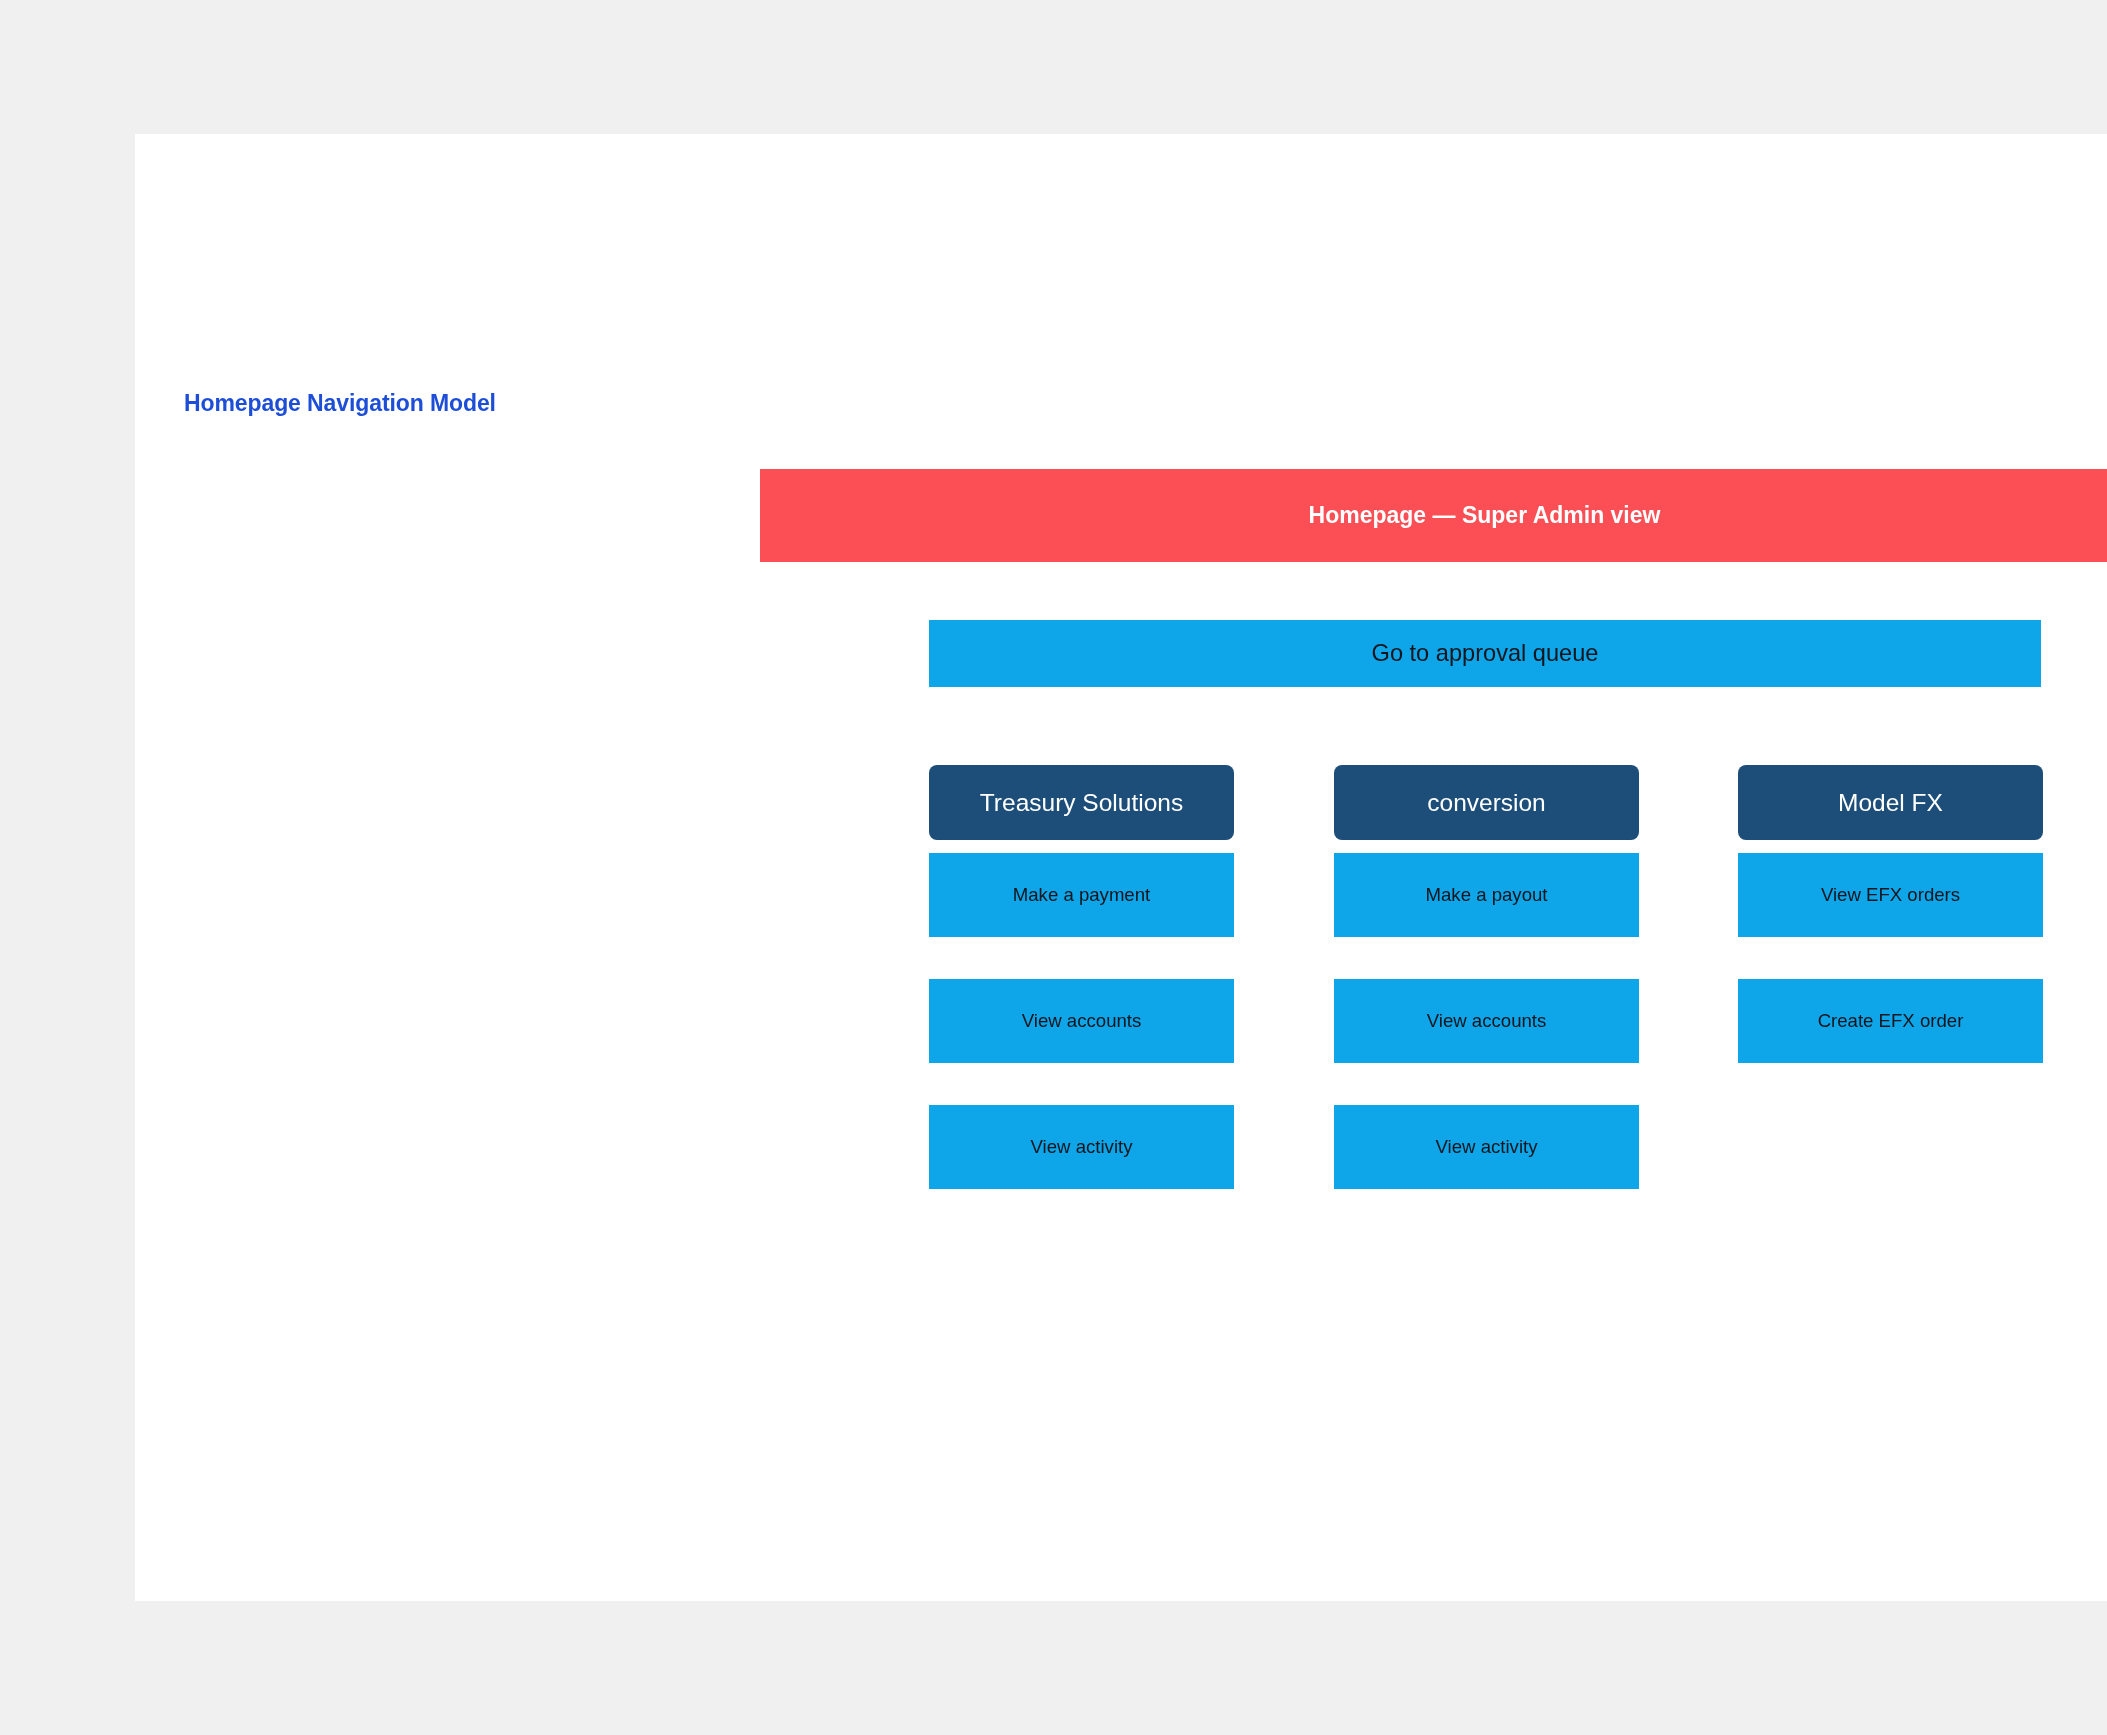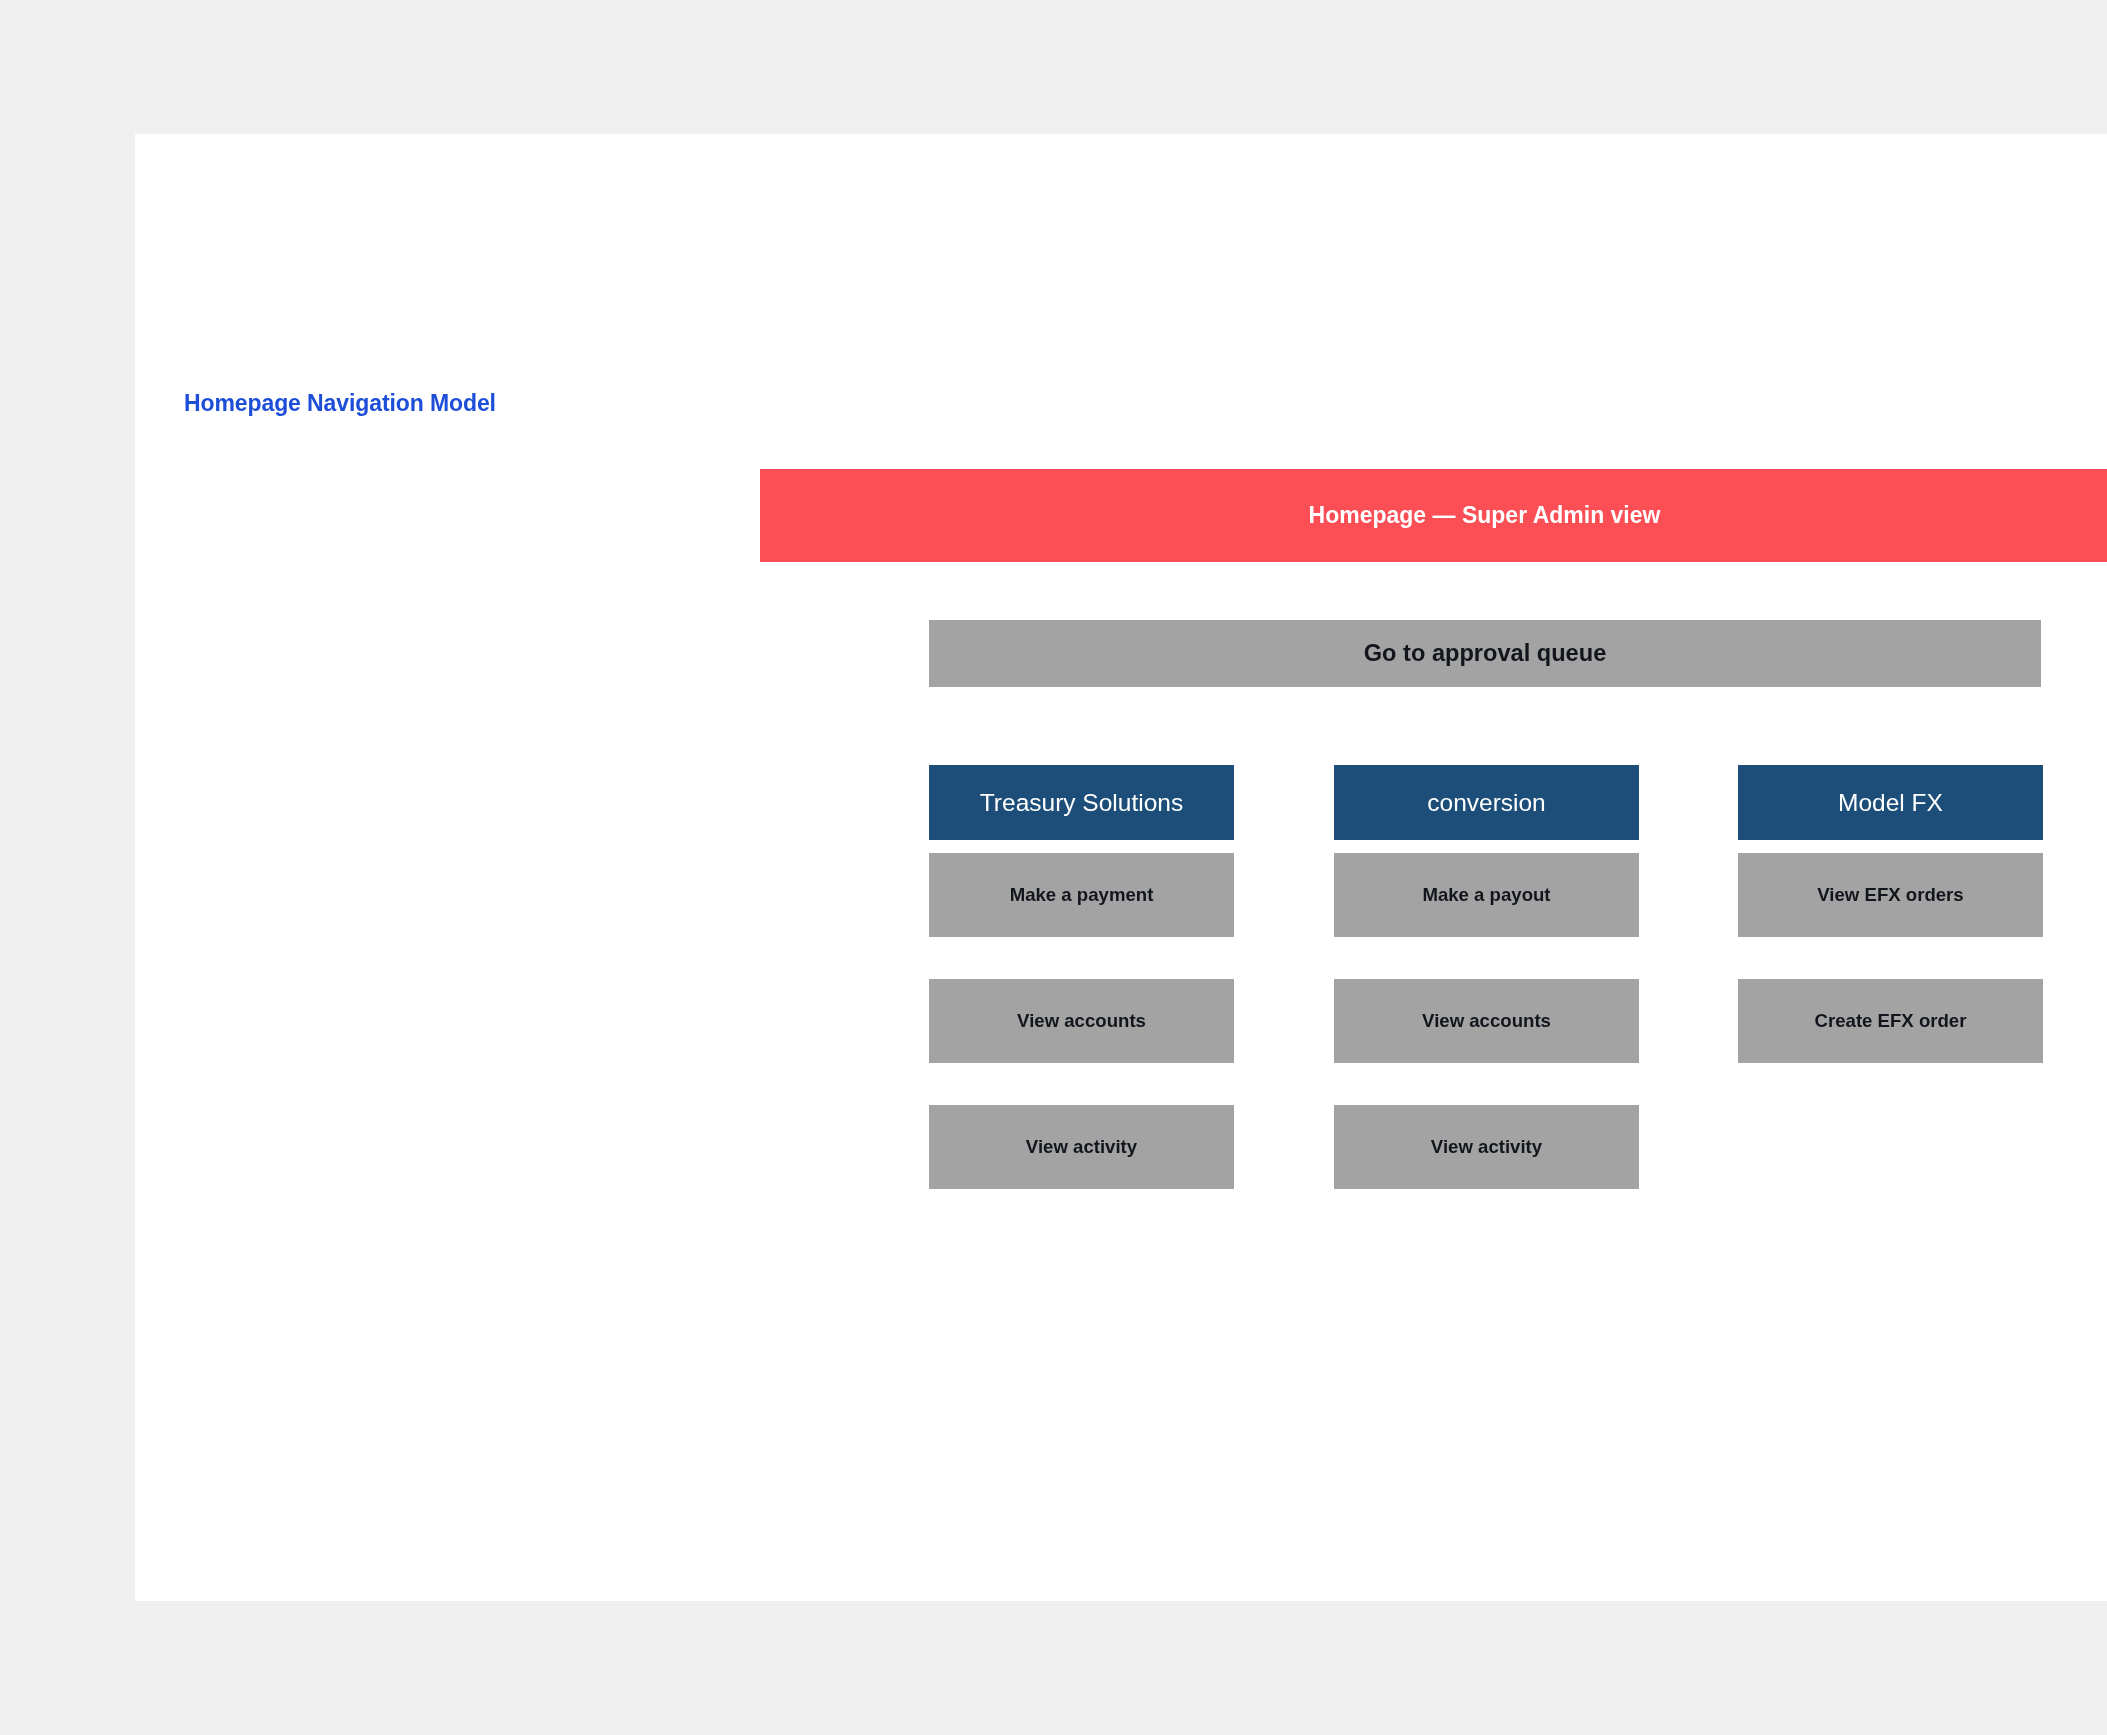--- a/index.html
+++ b/index.html
@@ -47,26 +47,27 @@
   .node-homepage {
     background: #FB4E55;
     color: #FFFFFF;
     font-weight: 700;
   }
 
   .node-section {
     background: #1D4E79;
     color: #FFFFFF;
     font-weight: 400;
+    border-radius: 8px;
   }
 
   .node-action {
-    background: #a3a3a3;
+    background: #0ea5e9;
     color: #12161C;
-    font-weight: 700;
+    font-weight: 400;
   }
 
   
   #hero-banner {
     left: 625px;
     top: 335px;
     width: 1449px;
     height: 93px;
     font-size: 23px;
   }

